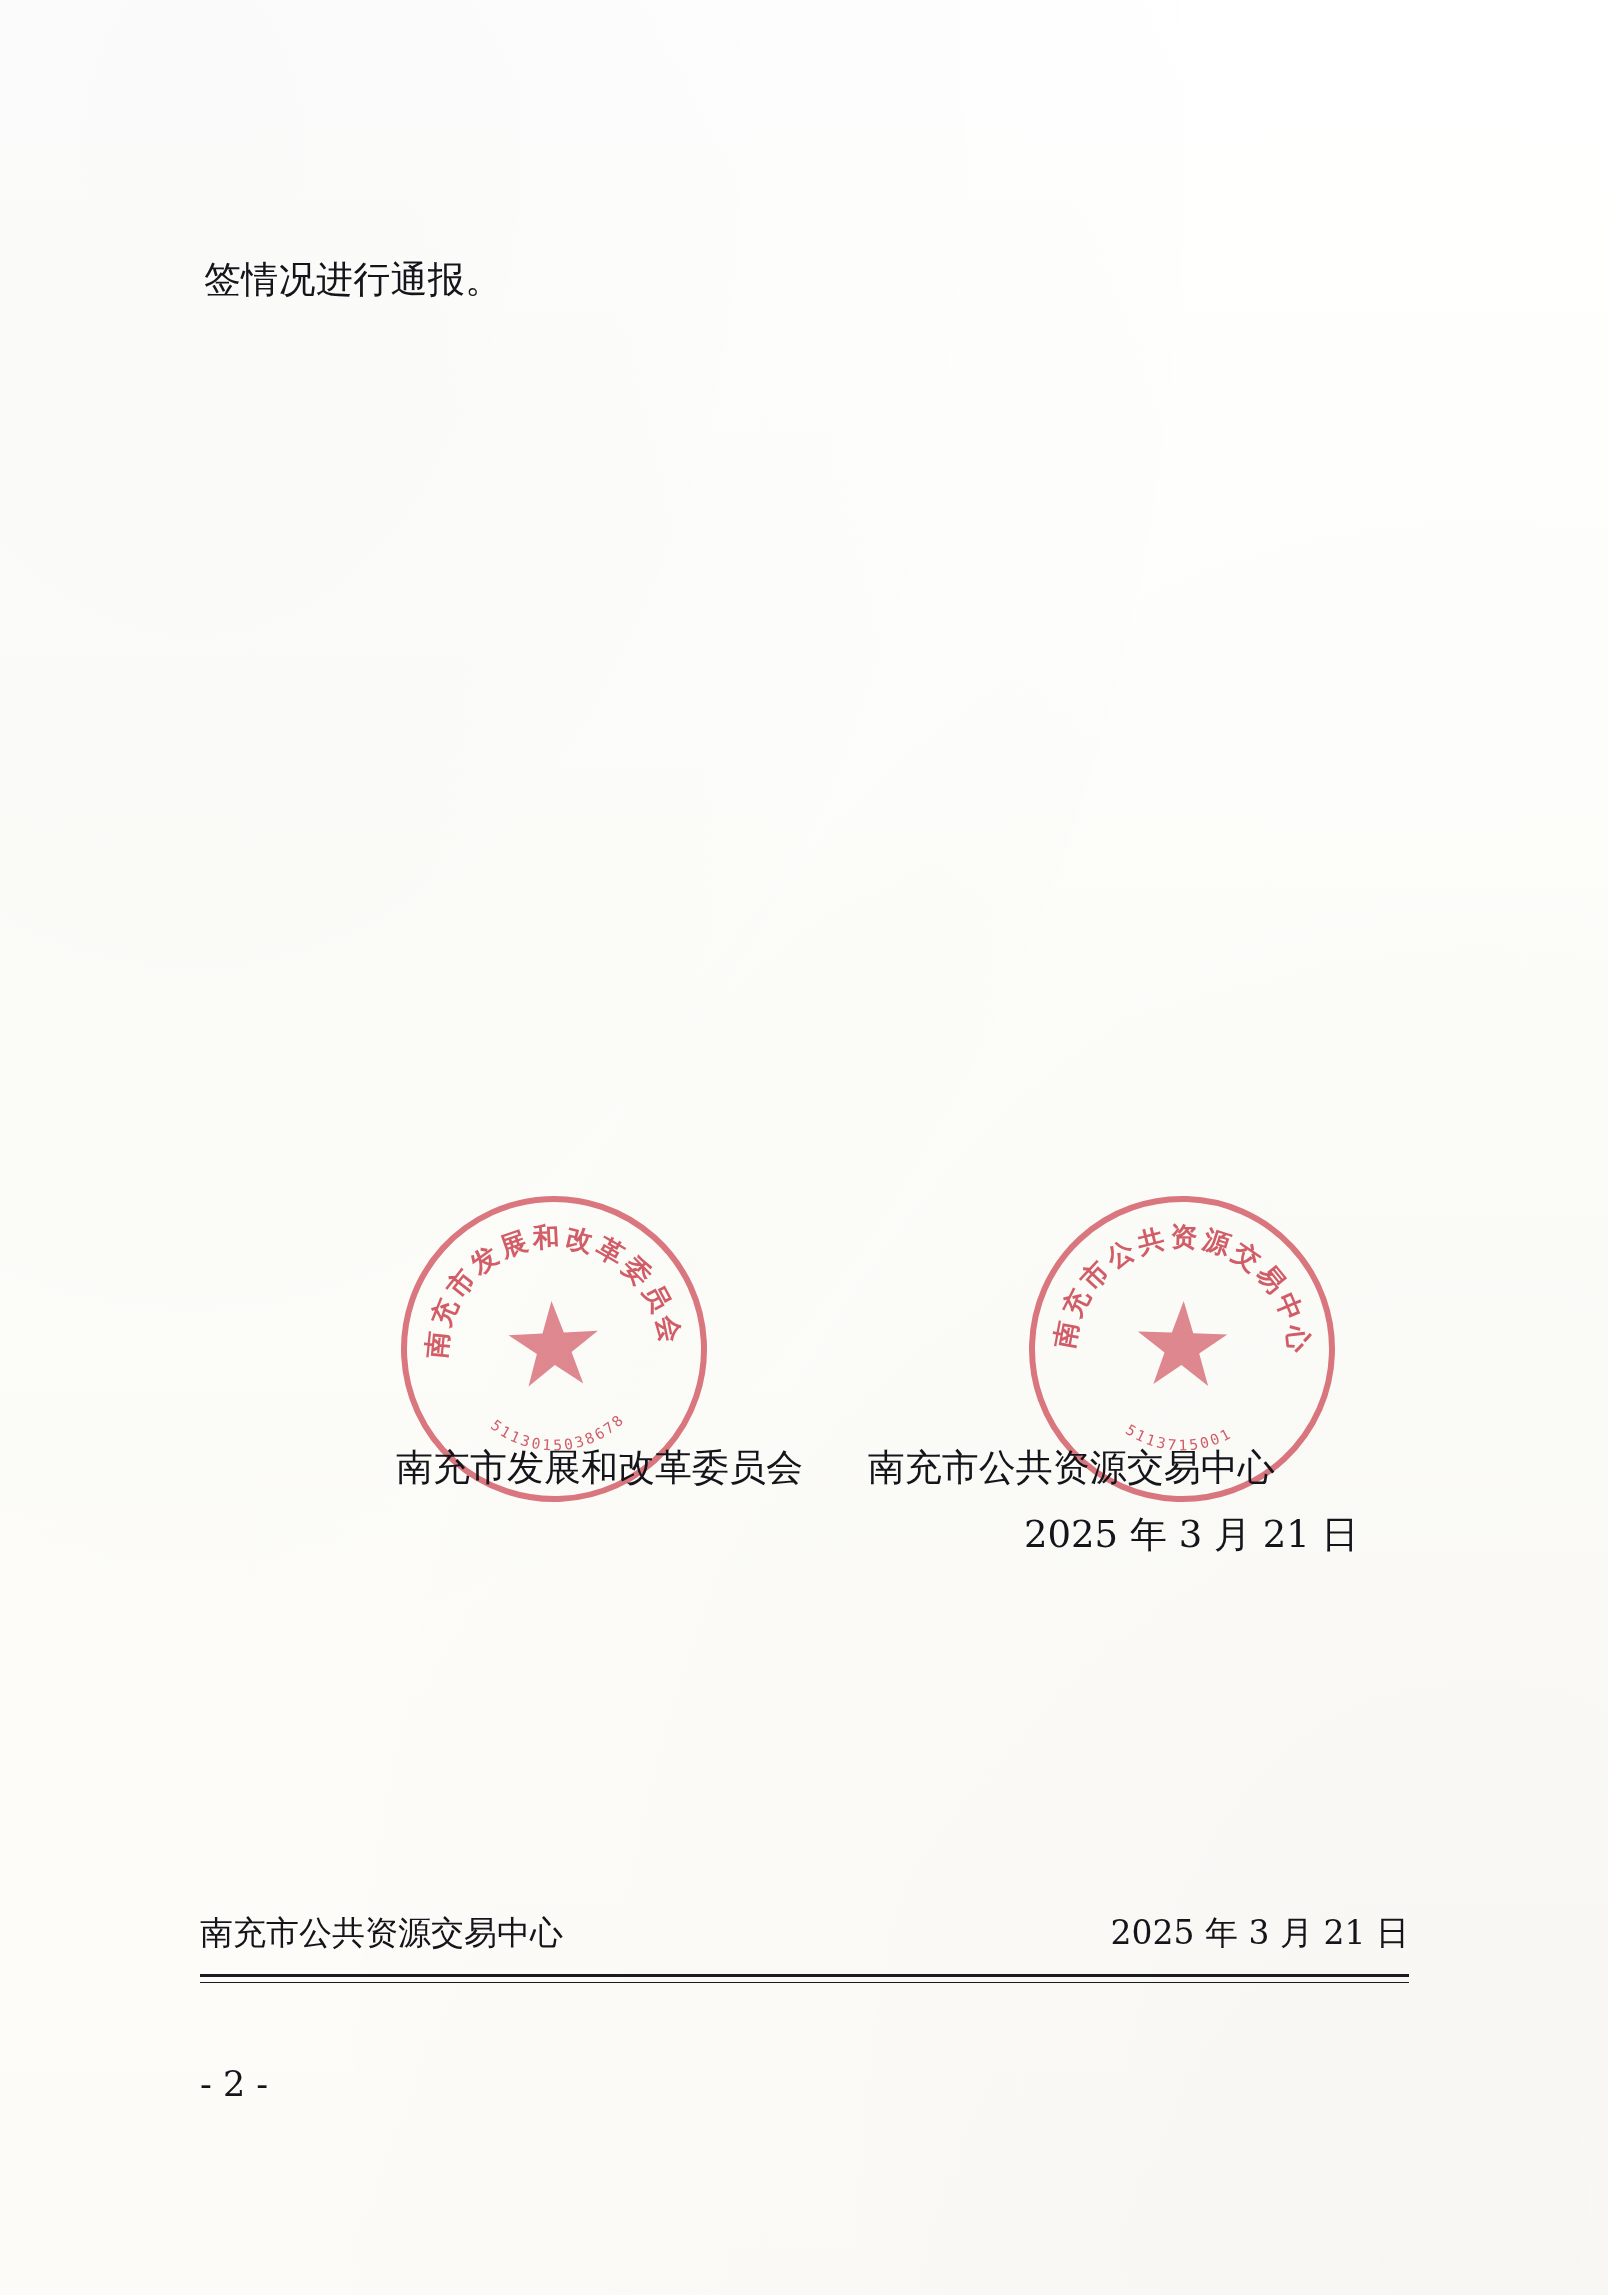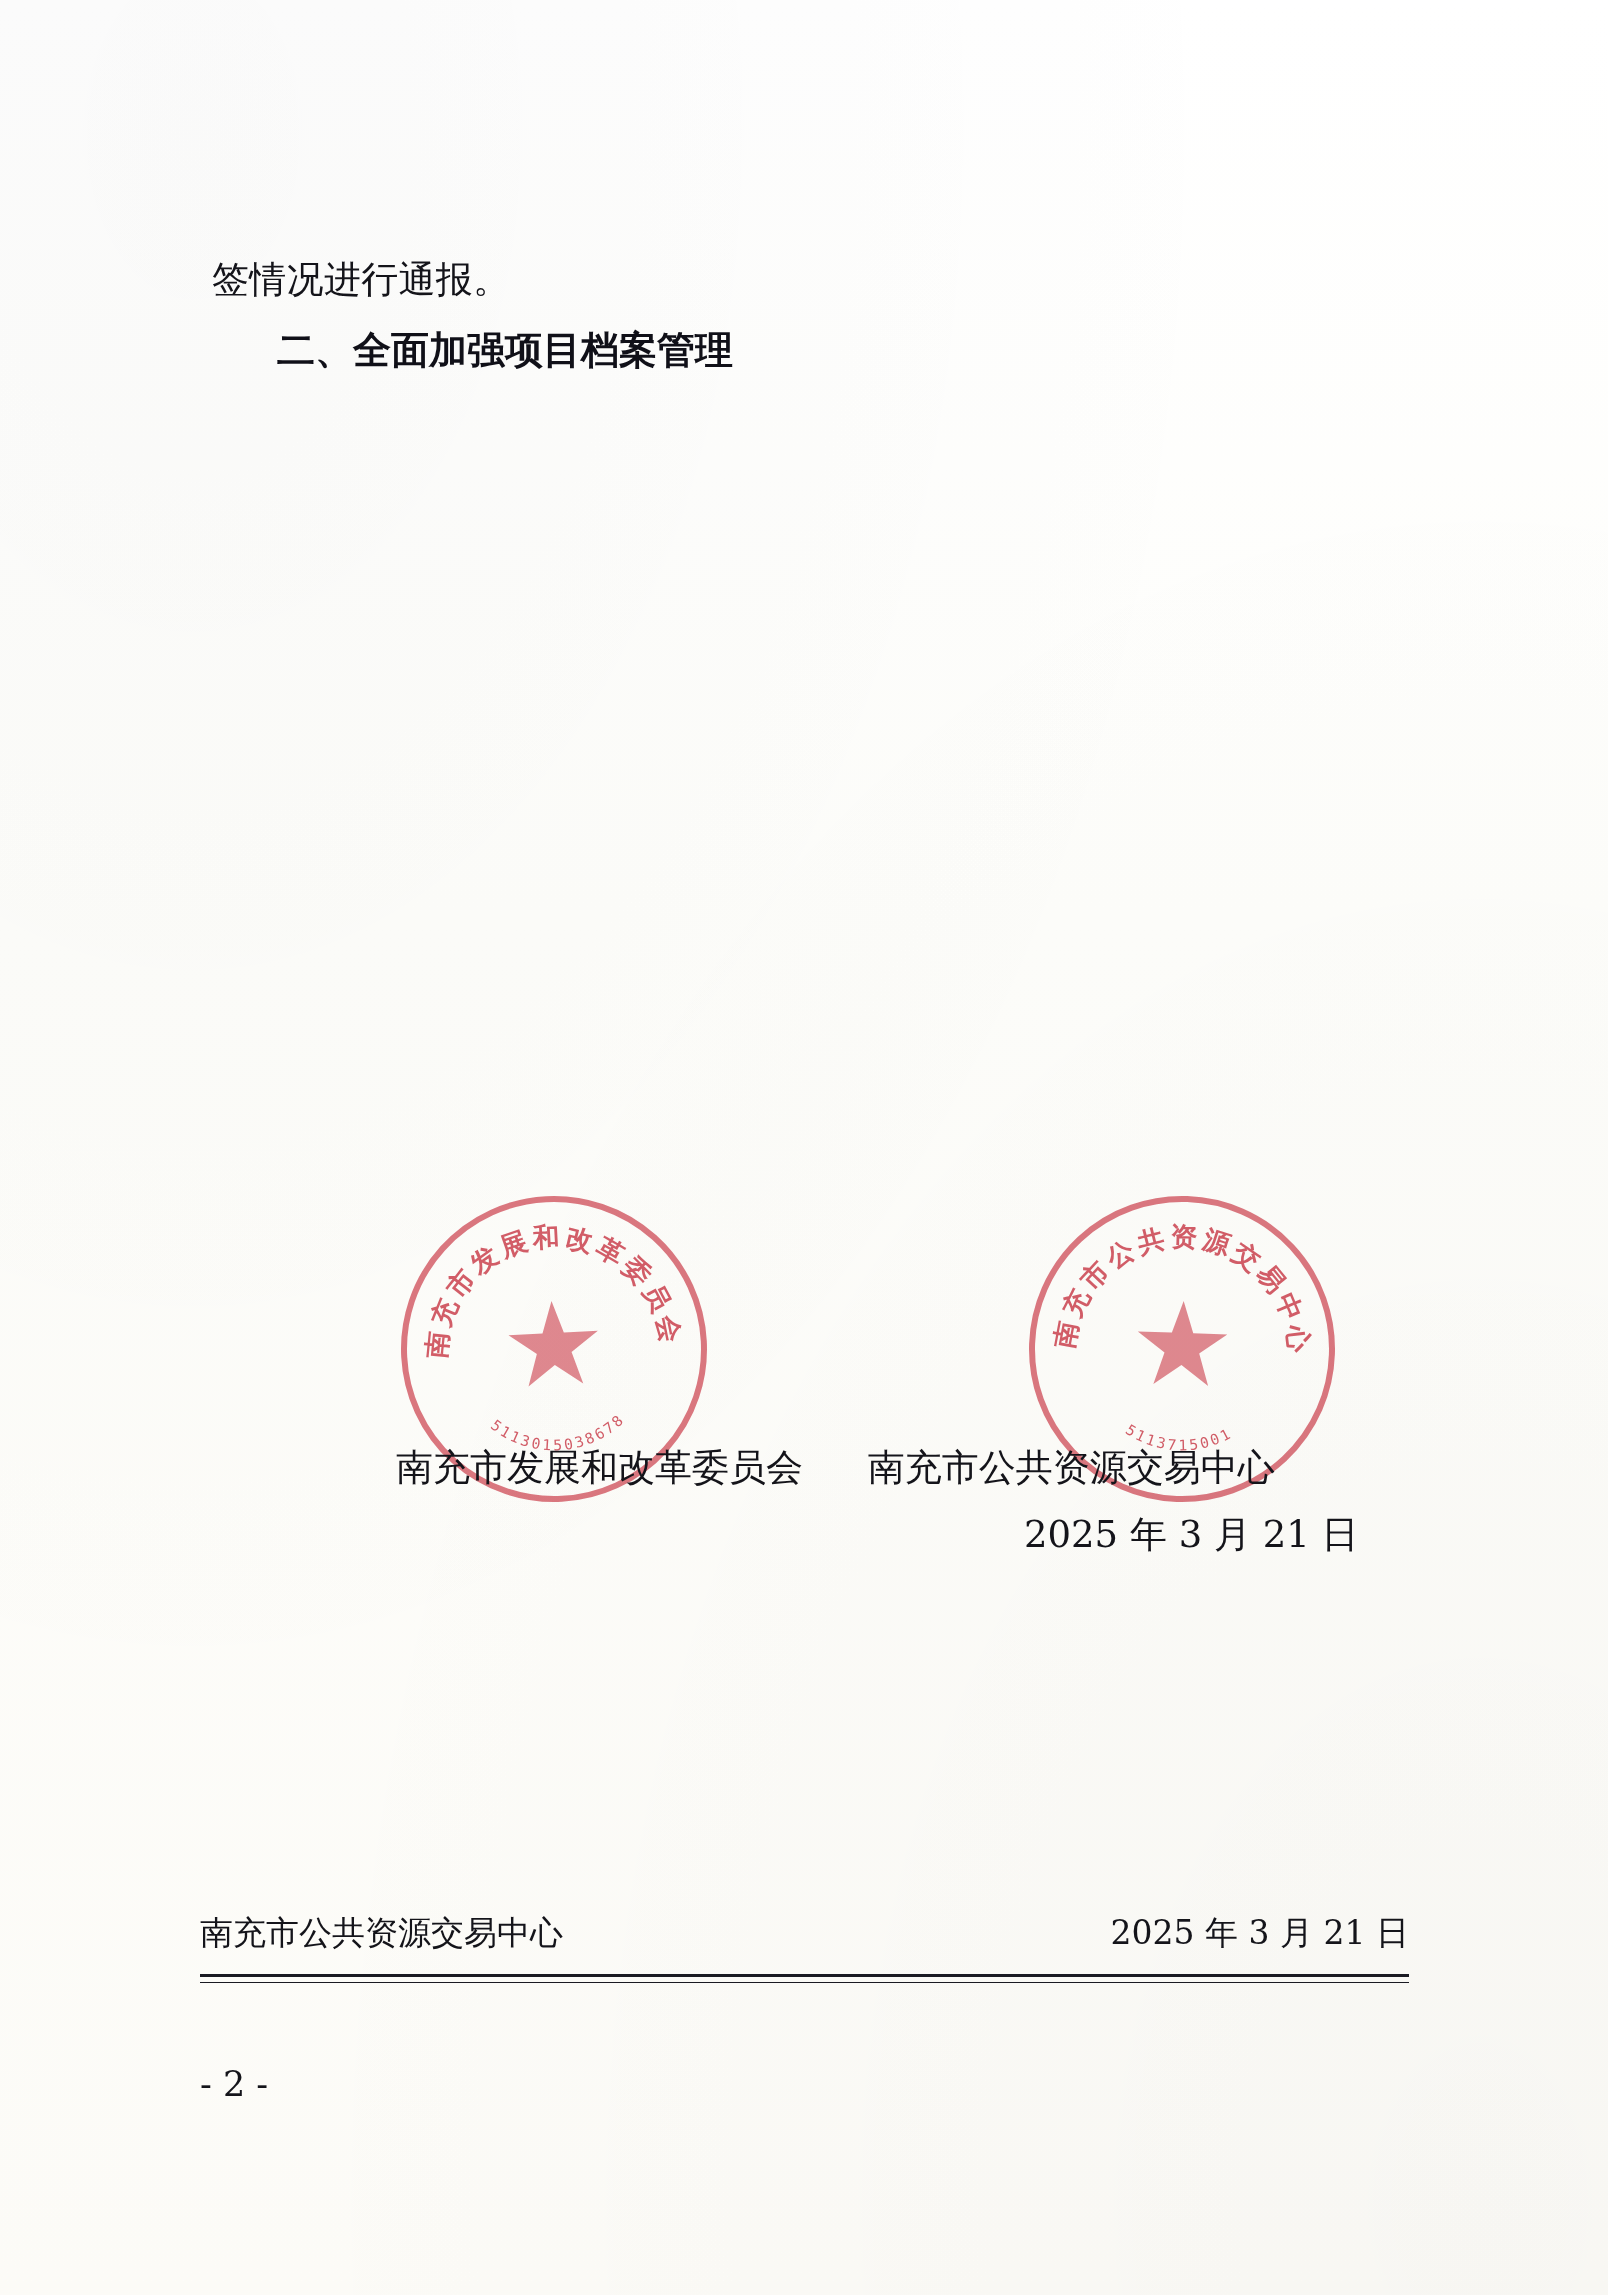--- a/index.html
+++ b/index.html
@@ -28,21 +28,21 @@
       linear-gradient(180deg, #ffffff 0%, #fdfdfa 40%, #fcfbf7 100%);
     pointer-events: none;
   }
   .body-block {
     position: absolute;
     left: 200px;
     top: 247px;
     width: 1209px;
   }
   p.para {
-    margin: 0 0 4px 12px;
+    margin: 0 0 4px 4px;
     font-size: 37px;
     line-height: 66px;
     letter-spacing: 0.3px;
     text-align: justify;
     text-justify: inter-ideograph;
     color: #14141a;
   }
   p.indent {
     text-indent: 77px;
   }
@@ -170,21 +170,20 @@
 </head>
 <body>
 
 <div class="page">
   <div class="paper-tint"></div>
 
   <div class="body-block">
 
     <p class="para">签情况进行通报。</p>
 
-    <h2 class="section-heading">二、全面加强项目档案管理</h2>
 
 
   </div>
 
   <div class="ghost">
     　　　　　　　　　
   </div>
 
   <div class="seal seal-1">
     <svg viewBox="0 0 440 440" width="294" height="294">

